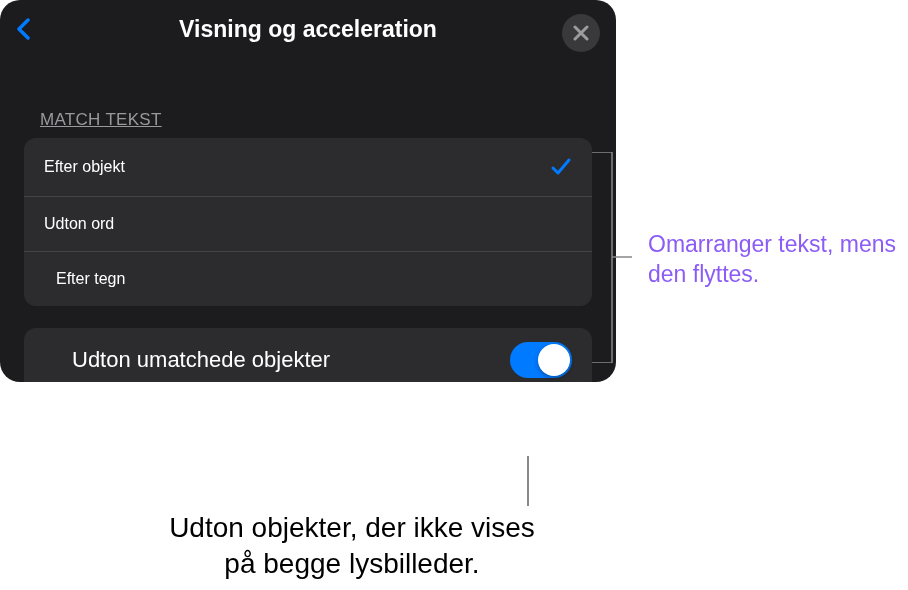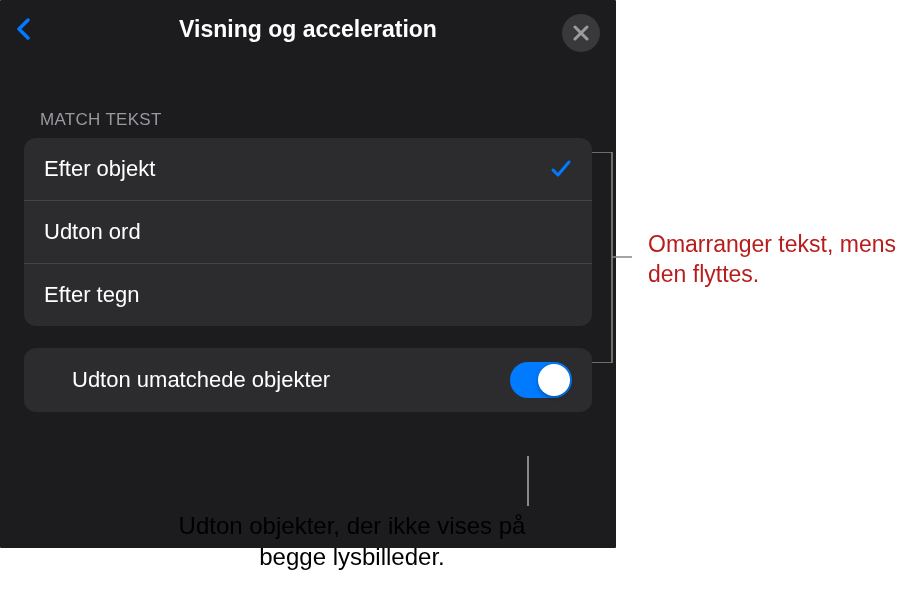--- a/index.html
+++ b/index.html
@@ -12,23 +12,23 @@
       background: #fff;
       width: 908px;
       height: 590px;
       position: relative;
     }
     .panel {
       position: absolute;
       left: 0;
       top: 0;
       width: 616px;
-      height: 548px;
+      height: 382px;
       background: #1c1c1e;
-      border-radius: 1px;
+      border-radius: 20px;
       overflow: hidden;
     }
     .header {
       position: relative;
       height: 58px;
       display: flex;
       align-items: center;
       justify-content: center;
     }
     .back-button {
@@ -69,42 +69,44 @@
       width: 16px;
       height: 16px;
     }
     .section-header {
       color: #98989e;
       font-size: 17px;
       font-weight: 400;
       padding: 52px 40px 8px 40px;
       text-transform: uppercase;
       letter-spacing: 0.3px;
+      text-decoration: underline;
     }
     .list-group {
       margin: 0 24px;
       background: #2c2c2e;
       border-radius: 12px;
       overflow: hidden;
     }
     .list-item {
       display: flex;
       align-items: center;
       justify-content: space-between;
       padding: 18px 20px;
       border-bottom: 0.5px solid #444448;
       cursor: pointer;
       position: relative;
     }
     .list-item:last-child {
       border-bottom: none;
+      margin-left: 12px;
     }
     .list-item-label {
       color: #fff;
-      font-size: 22px;
+      font-size: 16px;
       font-weight: 400;
     }
     .checkmark {
       width: 22px;
       height: 22px;
     }
     .toggle-group {
       margin: 22px 24px 0 24px;
       background: #2c2c2e;
       border-radius: 12px;
@@ -141,38 +143,38 @@
     }
     
     .callout-right {
       position: absolute;
       left: 648px;
       top: 230px;
       width: 250px;
     }
     .callout-right-text {
       font-size: 23px;
-      color: #b91c1c;
+      color: #8b5cf6;
       line-height: 1.3;
     }
     .callout-right-line {
       position: absolute;
       left: 592px;
       top: 152px;
       width: 40px;
       height: 211px;
     }
     .callout-bottom {
       position: absolute;
       left: 152px;
       top: 510px;
       width: 400px;
     }
     .callout-bottom-text {
-      font-size: 24px;
+      font-size: 28px;
       color: #000;
       line-height: 1.3;
       text-align: center;
     }
     .callout-bottom-line {
       position: absolute;
       left: 527px;
       top: 456px;
       width: 2px;
       height: 50px;

